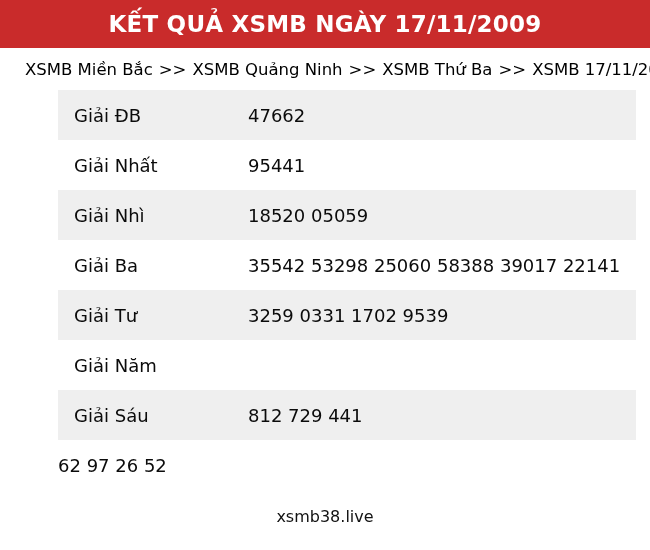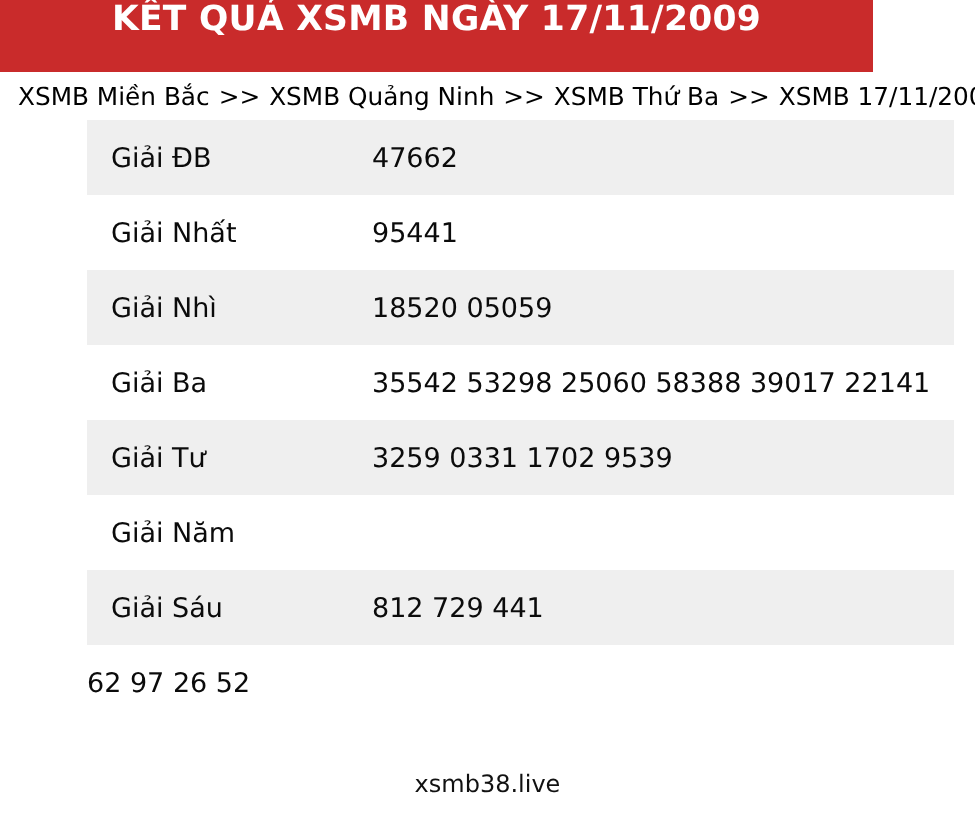--- a/index.html
+++ b/index.html
@@ -6,39 +6,39 @@
   html, body { margin: 0; padding: 0; }
   body {
     width: 650px;
     height: 550px;
     background: #ffffff;
     font-family: "DejaVu Sans", "Liberation Sans", sans-serif;
     color: #111111;
     overflow: hidden;
   }
   .header {
-    width: 582px;
+    width: 650px;
     height: 48px;
     background: #c92b2b;
     display: flex;
-    align-items: flex-start;
+    align-items: center;
     justify-content: center;
   }
   .header .title {
     color: #ffffff;
     font-size: 23px;
     font-weight: bold;
     letter-spacing: 0.2px;
     white-space: nowrap;
   }
   .breadcrumb {
-    height: 32px;
+    height: 42px;
     display: flex;
     align-items: center;
-    padding: 0 12px;
+    padding: 0 25px;
     font-size: 16.5px;
     color: #000000;
     white-space: nowrap;
   }
   .breadcrumb .crumb {
     cursor: pointer;
     text-decoration: none;
     color: #000000;
   }
   .breadcrumb .sep {
@@ -65,21 +65,21 @@
     padding-left: 16px;
     flex: 0 0 auto;
   }
   .prize-numbers {
     flex: 1 1 auto;
     white-space: nowrap;
   }
   .footer {
     height: 52px;
     display: flex;
-    align-items: flex-end;
+    align-items: center;
     justify-content: center;
     font-size: 16px;
     color: #111111;
   }
 </style>
 </head>
 <body>
 
 <header class="header">
   <span class="title">KẾT QUẢ XSMB NGÀY 17/11/2009</span>

